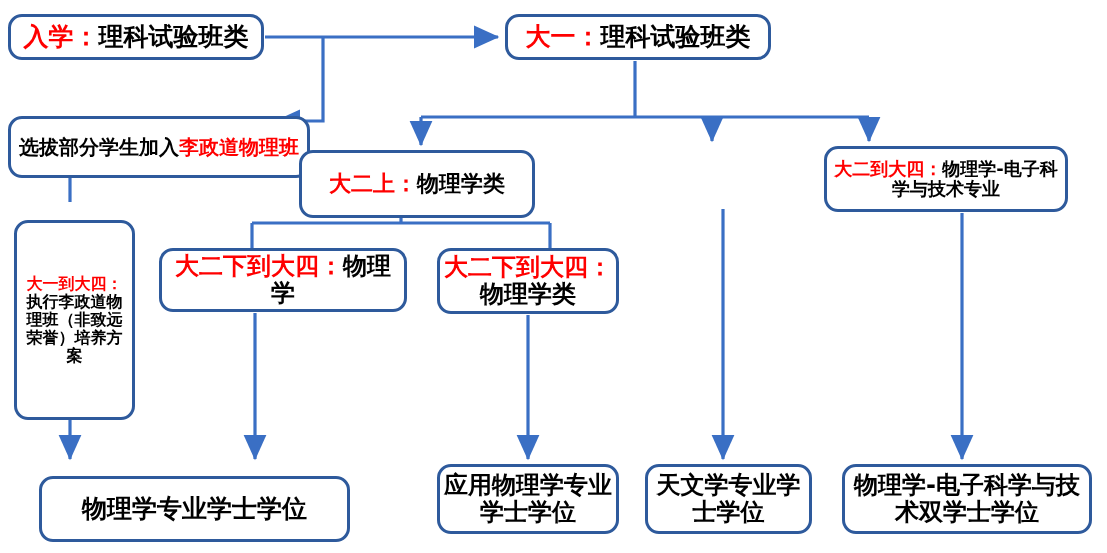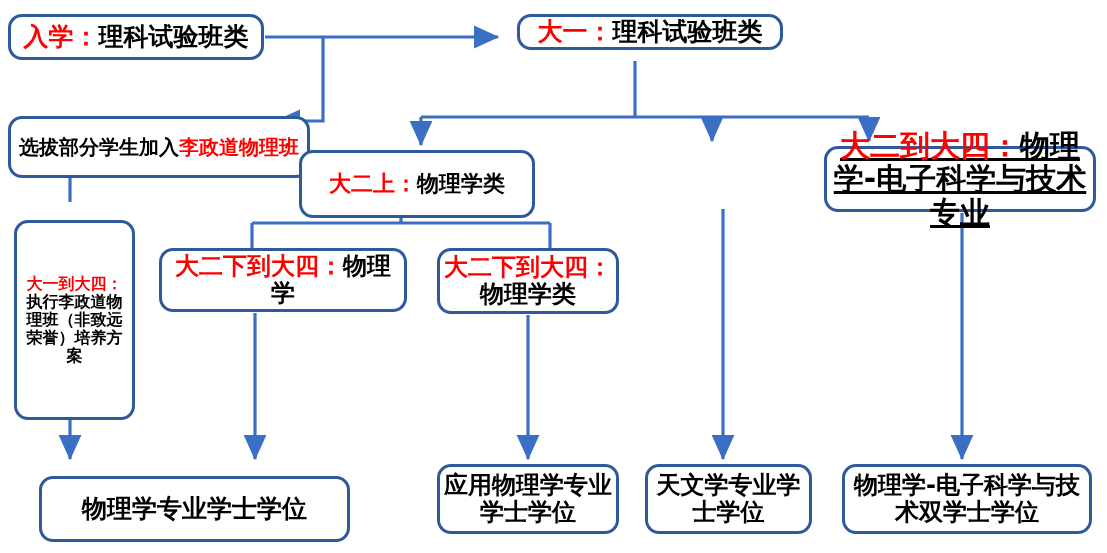--- a/index.html
+++ b/index.html
@@ -43,24 +43,24 @@
     width: 100%;
     padding: 0 4px;
     box-sizing: border-box;
   }
   .hl {
     color: #FF0000;
   }
   .n-entry       { left: 8px;   top: 14px;  width: 256px; height: 46px;  font-size: 25px; }
   .n-select      { left: 8px;   top: 90px;  width: 302px; height: 62px;  font-size: 20px; margin-top: 26px; }
   .n-lizhengdao  { left: 14px;  top: 202px; width: 121px; height: 200px; font-size: 16px; margin-top: 18px; }
-  .n-year1       { left: 517px; top: 14px;  width: 266px; height: 36px;  font-size: 25px; }
+  .n-year1       { left: 505px; top: 14px;  width: 266px; height: 46px;  font-size: 25px; }
   .n-phys-group  { left: 299px; top: 150px; width: 236px; height: 68px;  font-size: 22px; }
   .n-astro       { left: 613px; top: 146px; width: 200px; height: 62px;  font-size: 24px; }
-  .n-phys-ee     { left: 824px; top: 146px; width: 272px; height: 66px;  font-size: 30px; text-decoration: underline; }
+  .n-phys-ee     { left: 824px; top: 146px; width: 244px; height: 66px;  font-size: 18px; }
   .n-physics     { left: 159px; top: 248px; width: 248px; height: 64px;  font-size: 24px; }
   .n-applied     { left: 437px; top: 248px; width: 182px; height: 66px;  font-size: 24px; }
   .n-deg-phys    { left: 39px;  top: 476px; width: 311px; height: 66px;  font-size: 25px; }
   .n-deg-applied { left: 437px; top: 464px; width: 182px; height: 70px;  font-size: 24px; }
   .n-deg-astro   { left: 645px; top: 464px; width: 167px; height: 70px;  font-size: 24px; }
   .n-deg-physee  { left: 842px; top: 464px; width: 250px; height: 70px;  font-size: 24px; }
 </style>
 </head>
 <body>
 

